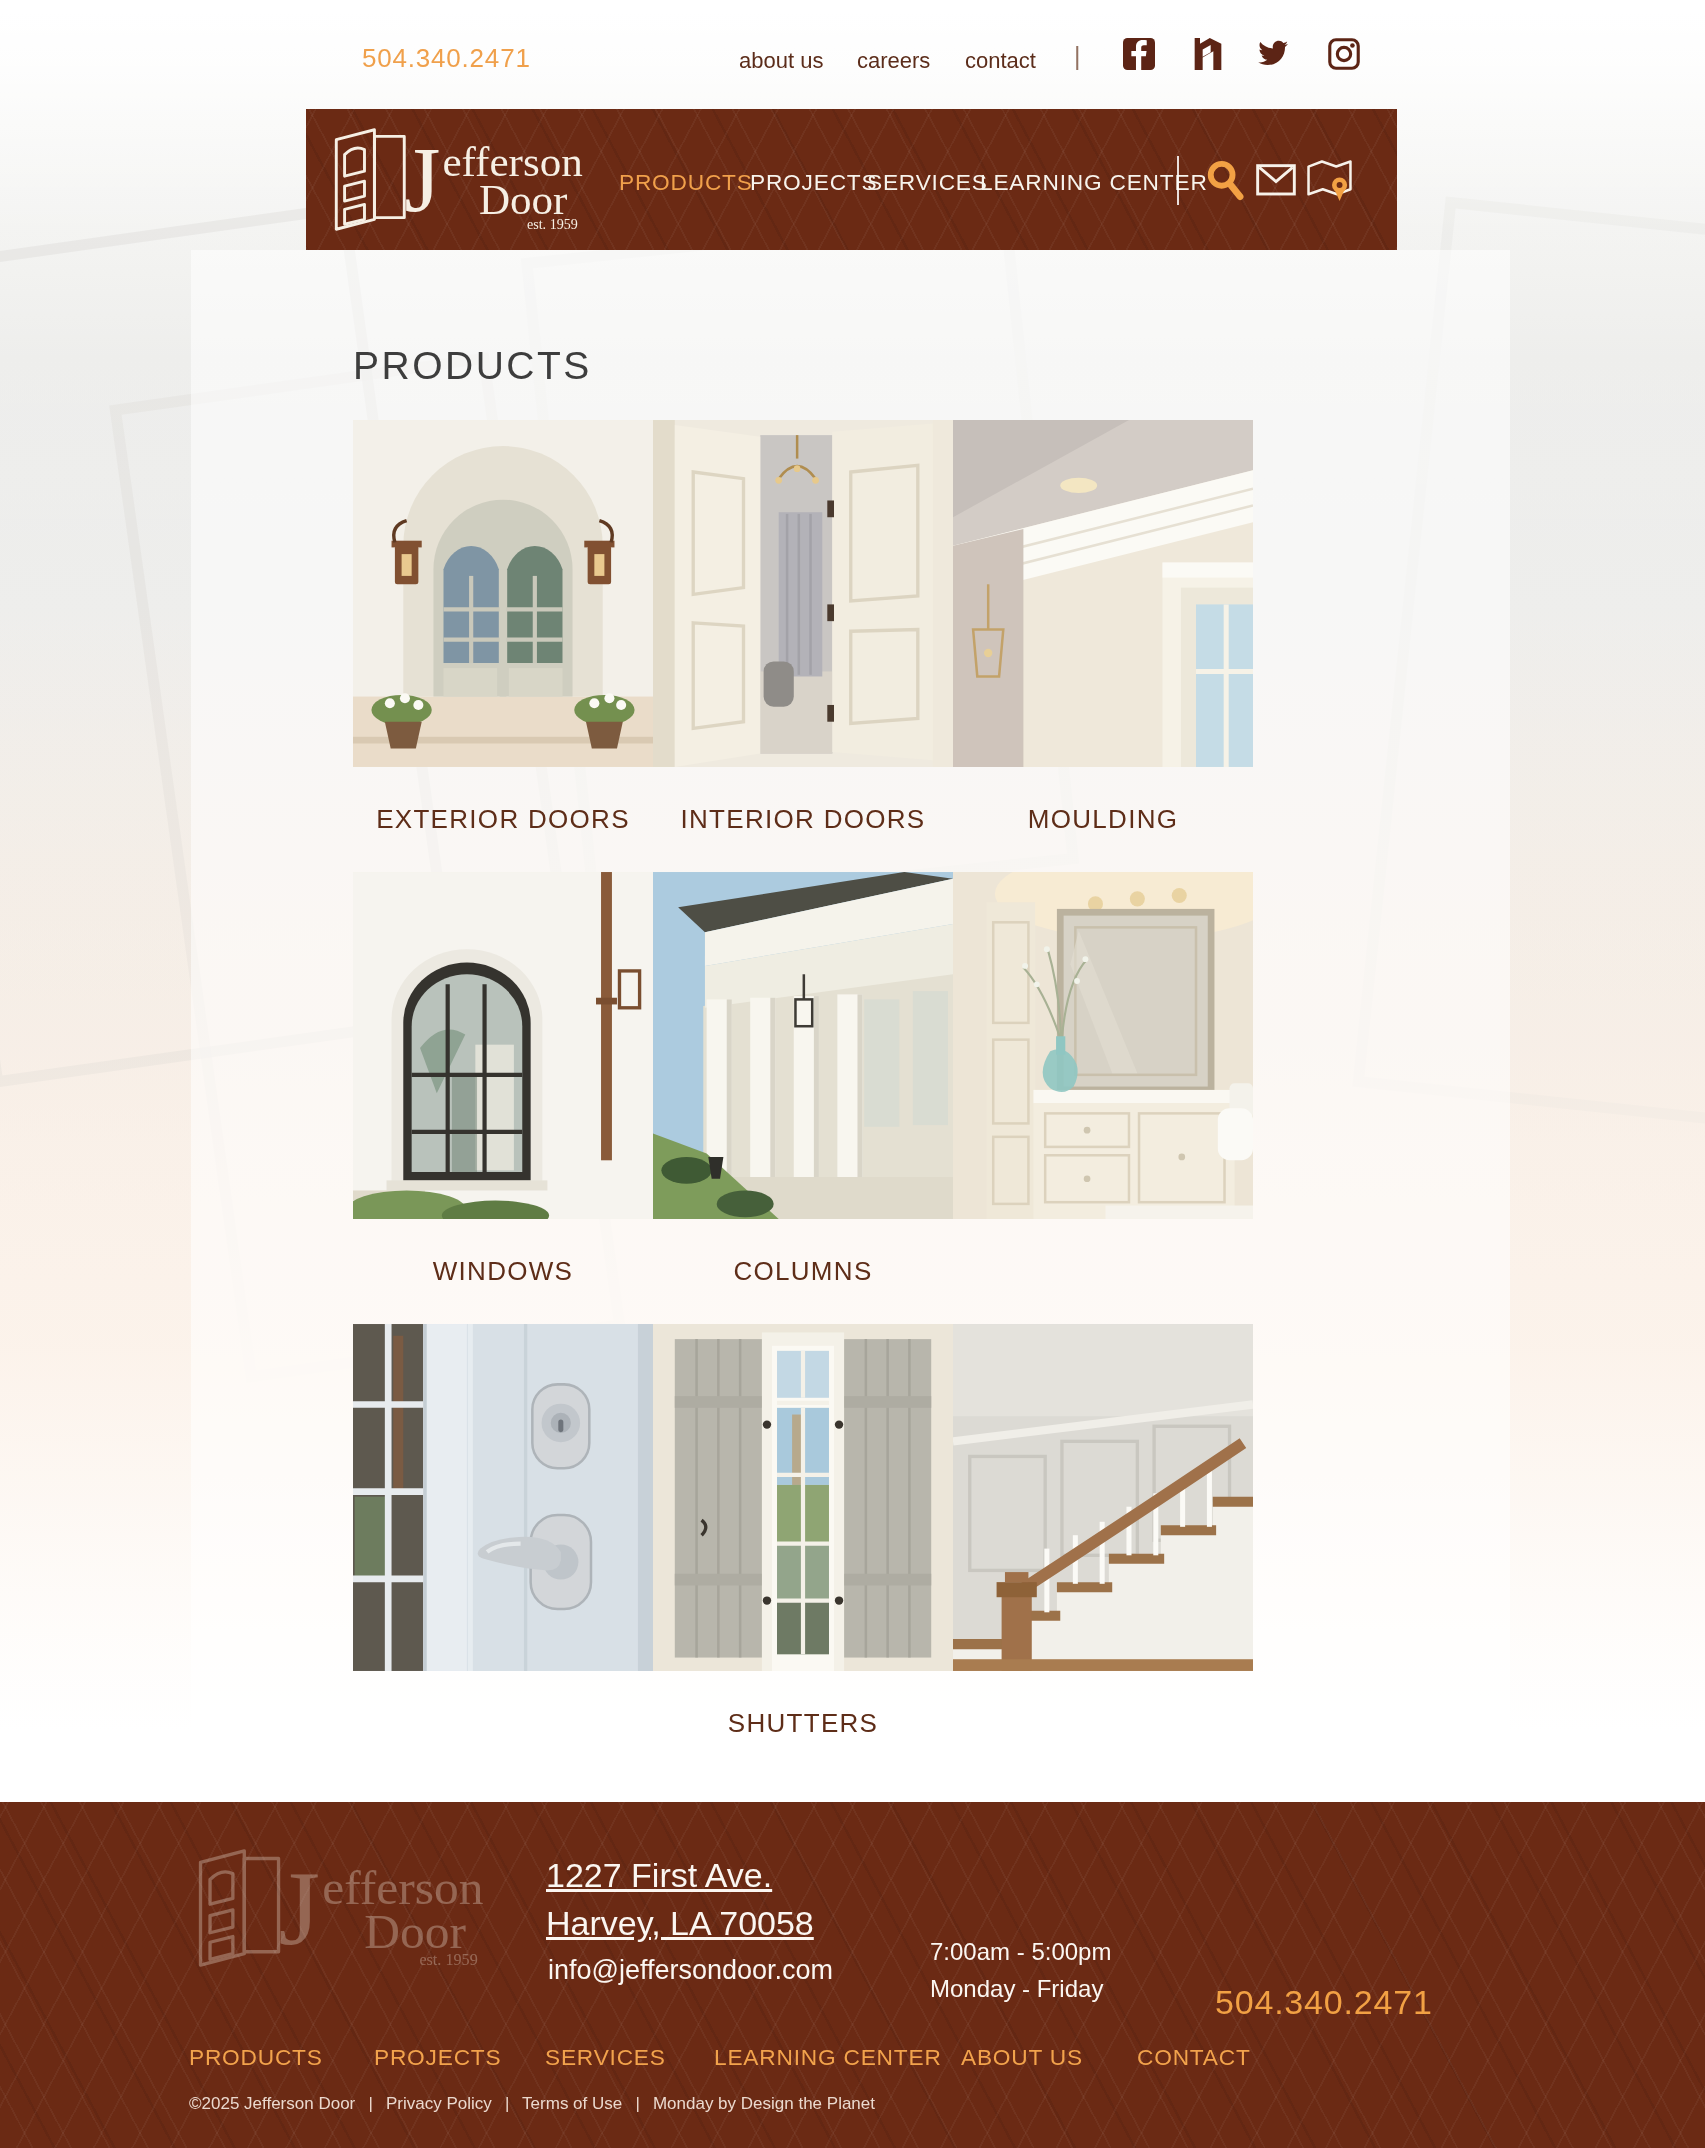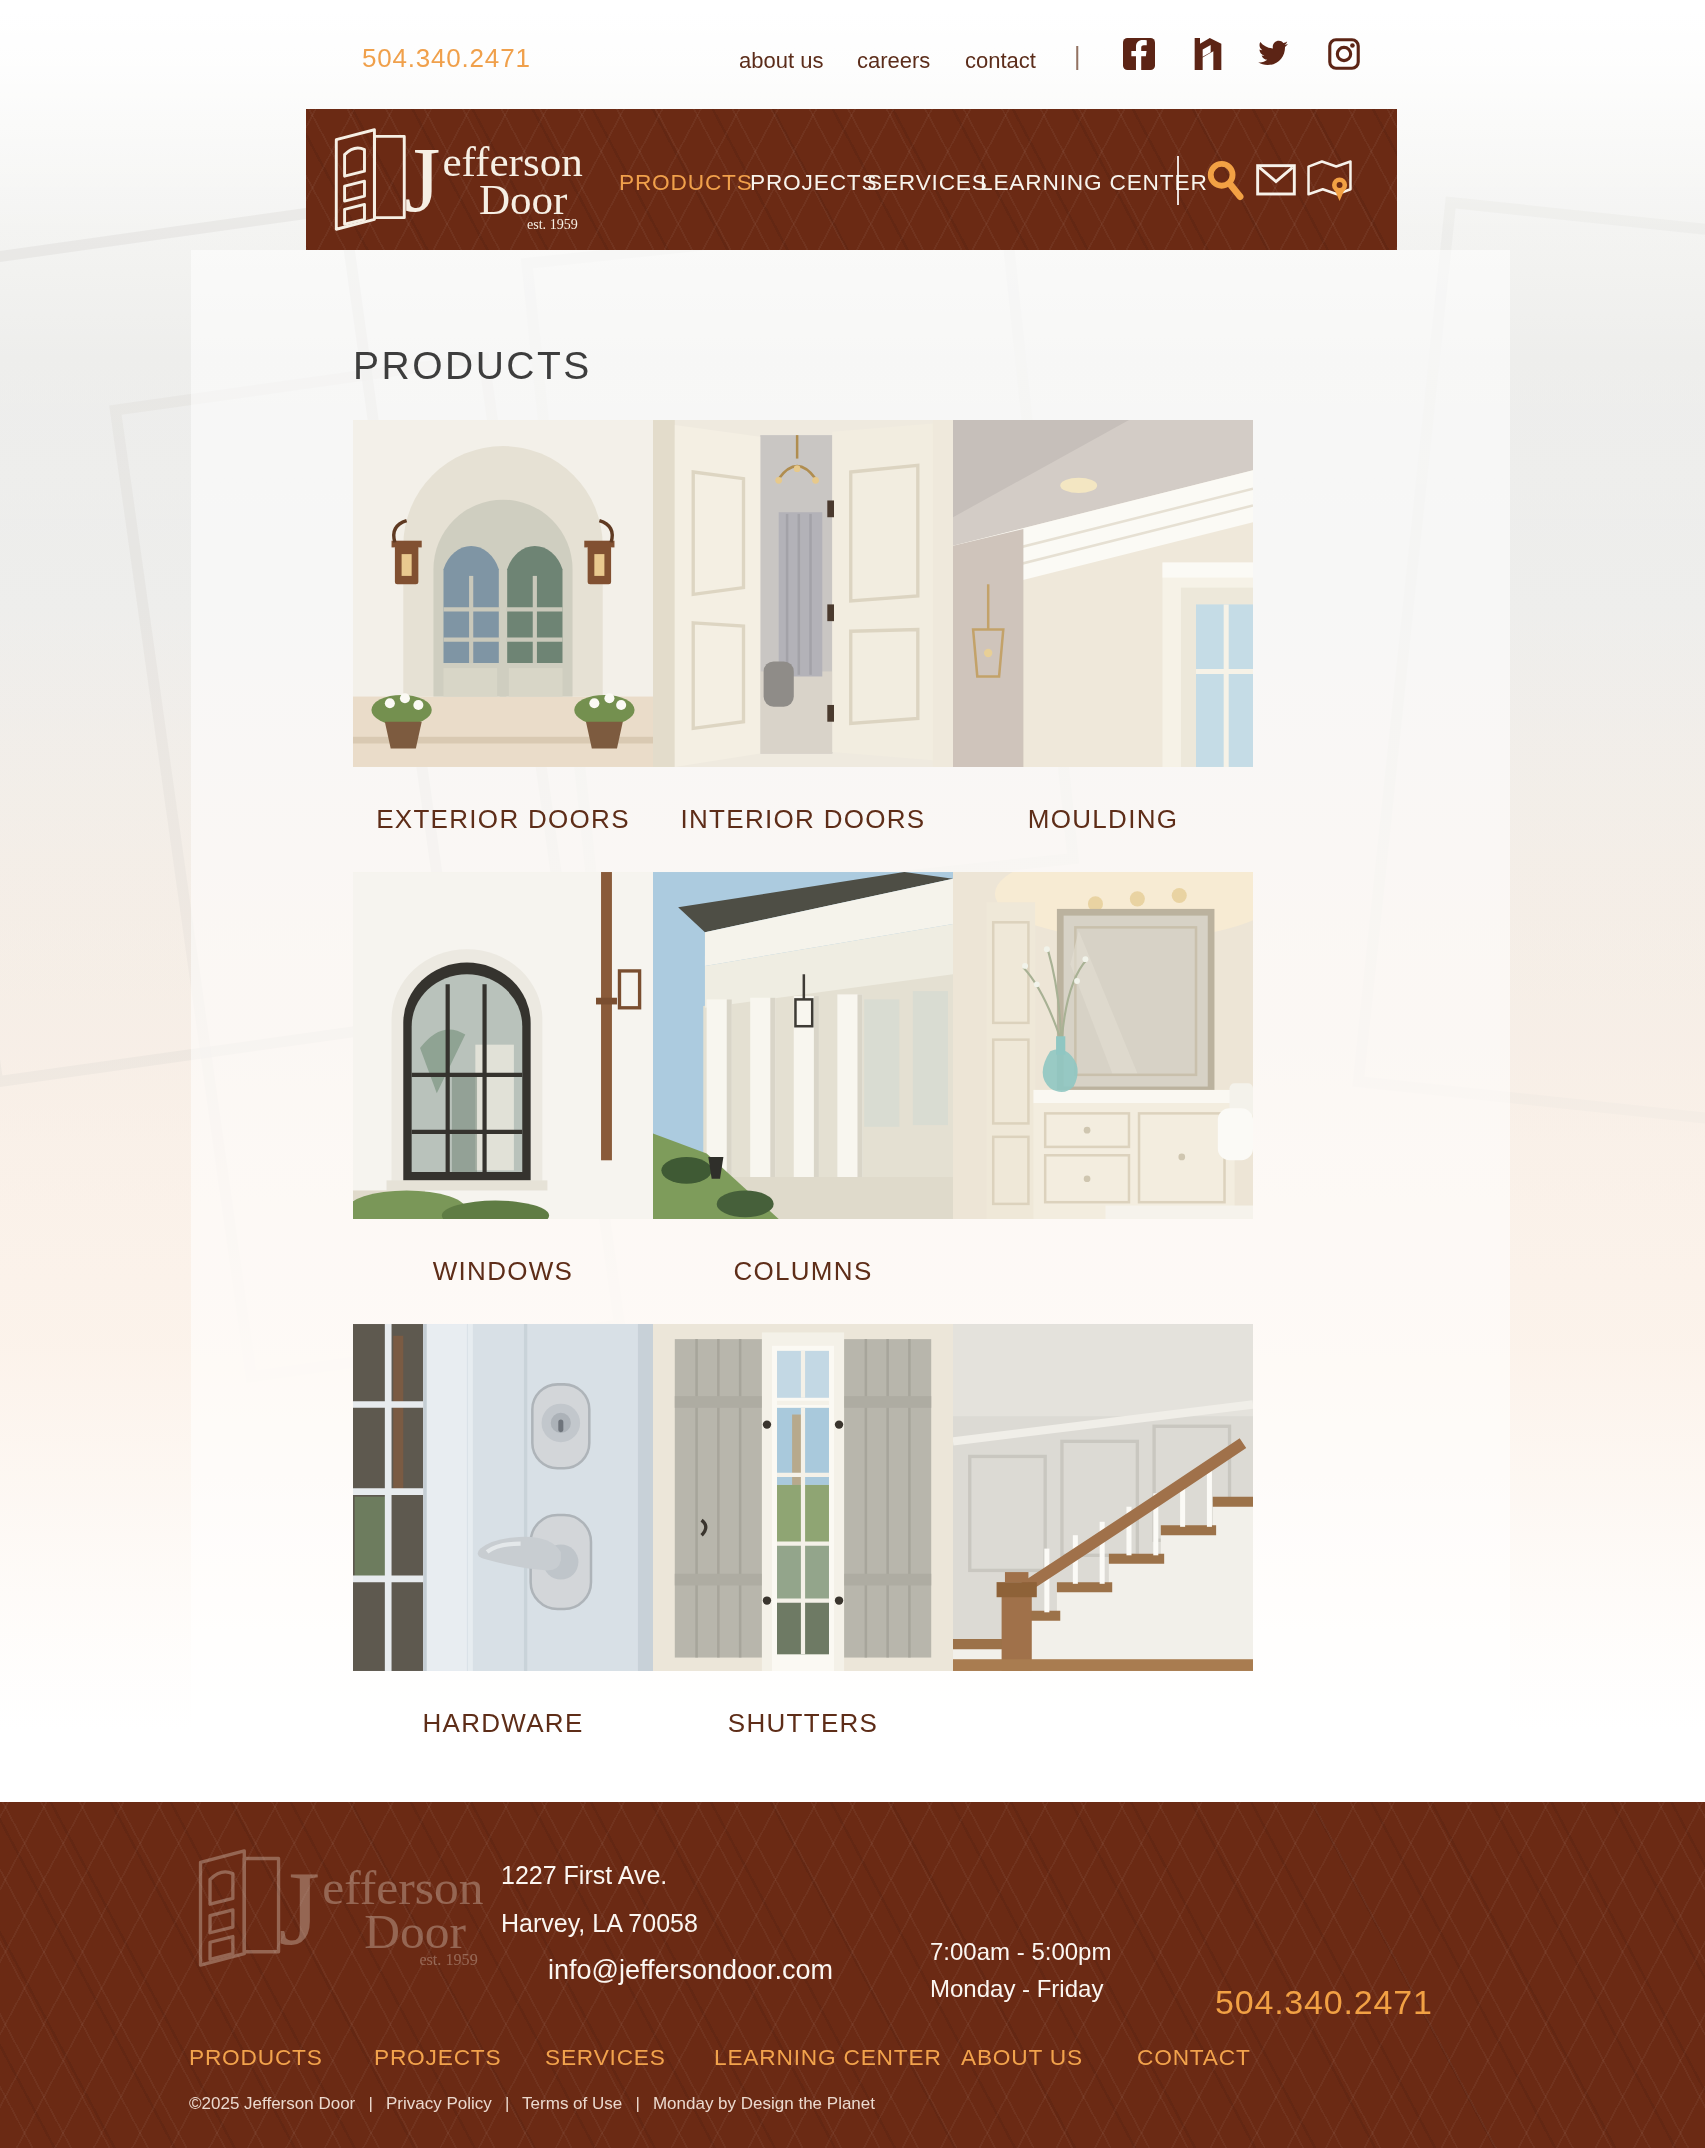--- a/index.html
+++ b/index.html
@@ -58,21 +58,21 @@
         grid-template-columns:repeat(3,300px);}
   .tile{display:block;width:300px;height:452px;text-decoration:none;}
   .thumb{width:300px;height:347px;overflow:hidden;background:#edeae3;}
   .thumb svg{display:block;width:300px;height:347px;}
   .tile-label{height:105px;display:flex;align-items:center;justify-content:center;
               font-size:26px;letter-spacing:1.3px;color:#5e2d18;font-weight:400;}
 
   
   .footer{position:absolute;left:0;top:1789px;width:1705px;height:359px;}
   .footer-logo{position:absolute;left:191px;top:44px;width:295px;height:124px;opacity:0.30;}
-  .f-address{position:absolute;left:501px;top:49px;font-size:25px;line-height:48px;color:#fbf6f1;}
+  .f-address{position:absolute;left:546px;top:49px;font-size:34px;line-height:48px;color:#fbf6f1;text-decoration:underline;}
   .f-email{position:absolute;left:548px;top:153px;font-size:27px;color:#fbf6f1;text-decoration:none;}
   .f-hours{position:absolute;left:930px;top:131px;font-size:24px;line-height:37px;color:#fbf6f1;}
   .f-phone{position:absolute;left:1215px;top:181px;font-size:34px;letter-spacing:0.8px;
            color:#f2a144;text-decoration:none;}
   .f-nav a{position:absolute;top:242px;font-size:22.7px;letter-spacing:0.8px;color:#f2a34c;
            text-decoration:none;}
   .fn0{left:189px;} .fn1{left:374px;} .fn2{left:545px;} .fn3{left:714px;}
   .fn4{left:961px;} .fn5{left:1137px;}
   .f-legal{position:absolute;left:189px;top:292px;font-size:17px;color:#ebd9ce;}
   .f-legal a{color:#ebd9ce;text-decoration:none;}
@@ -421,21 +421,20 @@
             <rect x="214" y="72" width="68" height="100" rx="30" fill="#d3d6d9" stroke="#aeb4b9" stroke-width="3"></rect>
             <circle cx="248" cy="118" r="23" fill="#c2c7cc"></circle>
             <circle cx="248" cy="118" r="12" fill="#acb2b8"></circle>
             <rect x="245" y="114" width="6" height="15" rx="3" fill="#6e747b"></rect>
             <rect x="212" y="228" width="72" height="112" rx="32" fill="#d3d6d9" stroke="#aeb4b9" stroke-width="3"></rect>
             <circle cx="248" cy="284" r="21" fill="#bfc5ca"></circle>
             <path d="M248 272 q-12 -20 -50 -18 q-32 2 -46 14 q-8 8 4 12 q42 12 76 14 q14 0 16 -12 Z" fill="#c8cdd1"></path>
             <path d="M200 262 q-28 0 -40 10" stroke="#e4e8ea" stroke-width="5" fill="none"></path>
           </svg>
         </div>
-        <div class="tile-label">HARDWARE</div>
       </a>
 
       <a class="tile" href="#">
         <div class="thumb">
           <svg viewBox="0 0 358 414">
             <rect width="358" height="414" fill="#ece6d9"></rect>
             <rect x="26" y="18" width="104" height="380" fill="#b8b6ac"></rect>
             <rect x="228" y="18" width="104" height="380" fill="#b8b6ac"></rect>
             <g stroke="#a7a59b" stroke-width="3">
               <line x1="52" y1="18" x2="52" y2="398"></line>

